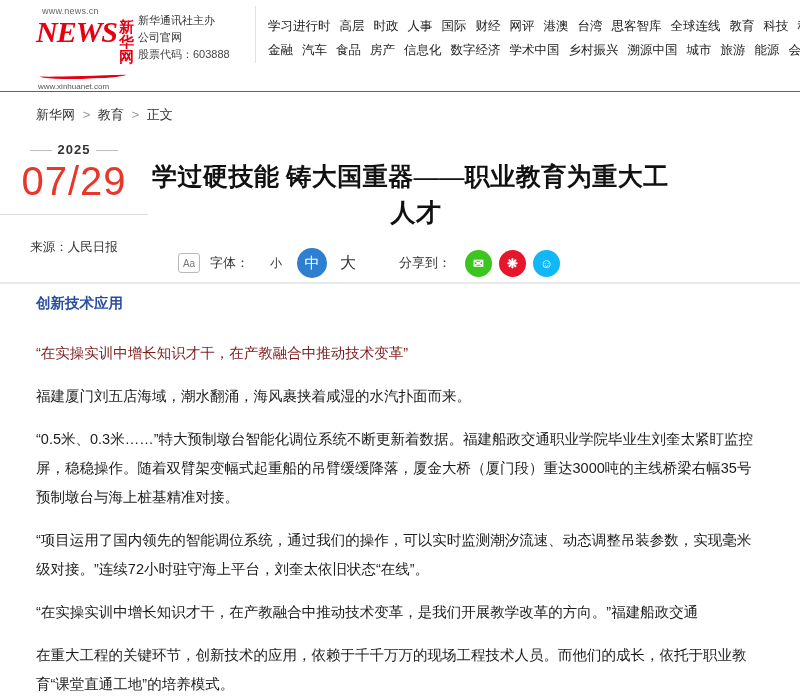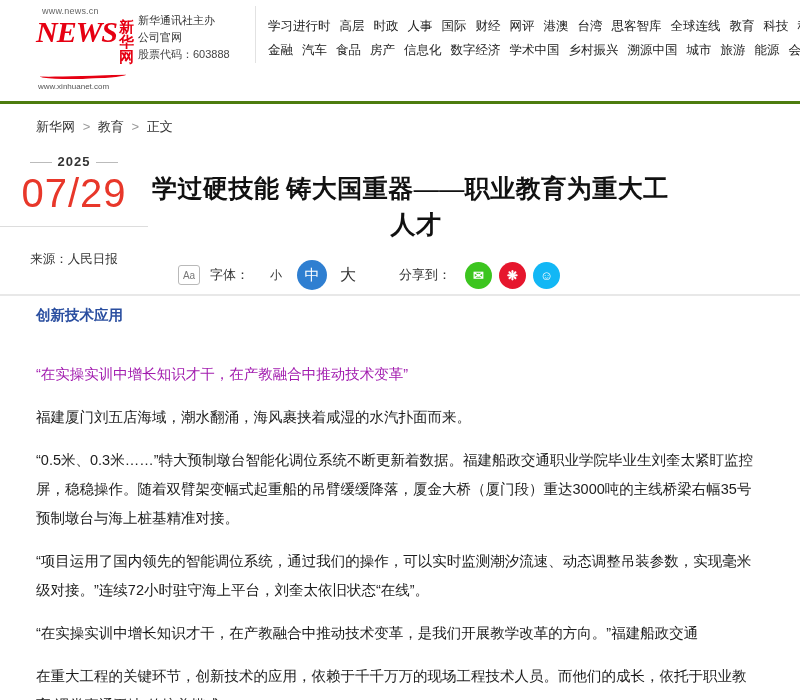--- a/index.html
+++ b/index.html
@@ -11,22 +11,22 @@
     background: #ffffff;
     font-family: "Liberation Sans", sans-serif;
     color: #1a1a1a;
   }
 
   
   .site-header {
     display: flex;
     align-items: flex-start;
     padding: 6px 0 4px 0;
-    border-bottom: 3px solid #4d7c0f;
-    height: 104px;
+    border-bottom: 1px solid #4d7c0f;
+    height: 92px;
   }
   .logo-block {
     width: 138px;
     padding-left: 36px;
     flex: 0 0 auto;
     position: relative;
   }
   .logo-url {
     font-size: 9px;
     color: #666;
@@ -239,22 +239,22 @@
     font-weight: bold;
   }
   .article-body {
     padding: 0 36px 0 36px;
     font-size: 14.5px;
     line-height: 2.0;
     color: #1c1c1c;
   }
   .article-body p { margin: 14px 0 0 0; }
   .article-body p.lead {
-    color: #a21caf;
-    margin-top: 35px;
+    color: #7f1d1d;
+    margin-top: 26px;
   }
 </style>
 </head>
 <body>
 
 <div class="site-header">
 
   <div class="logo-block">
     <div class="logo-url">www.news.cn</div>
     <div class="logo-main">

